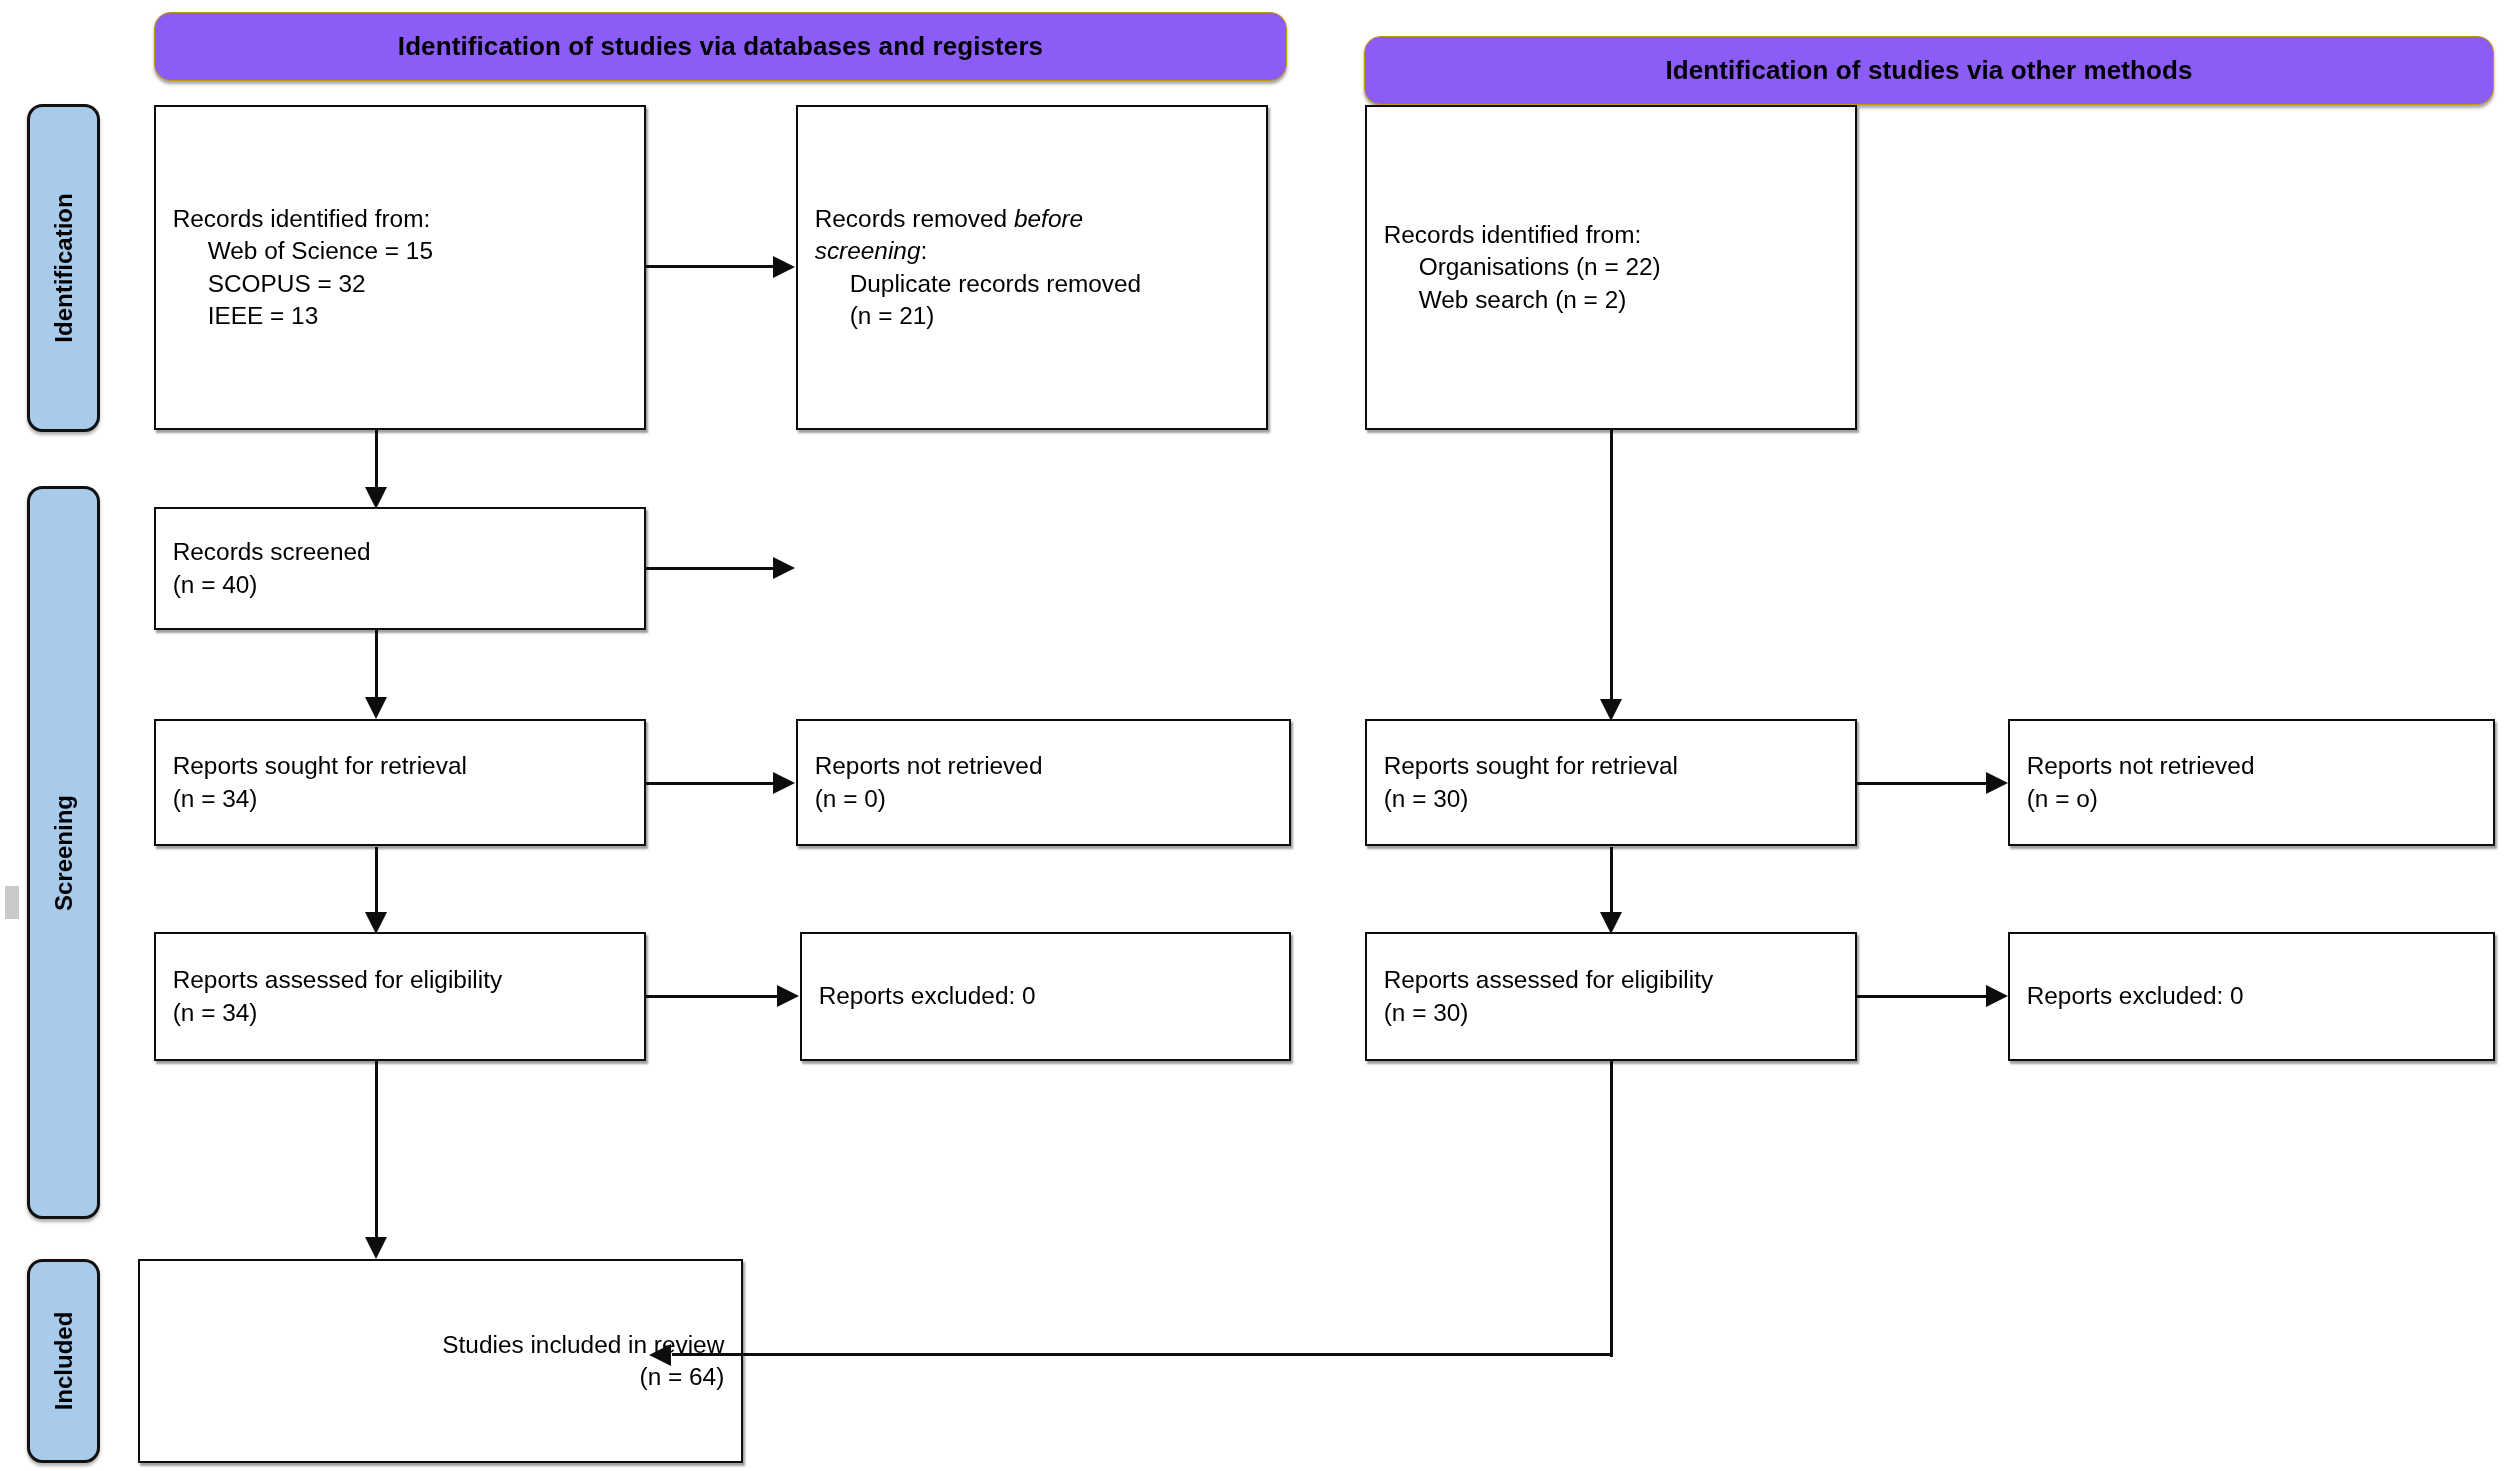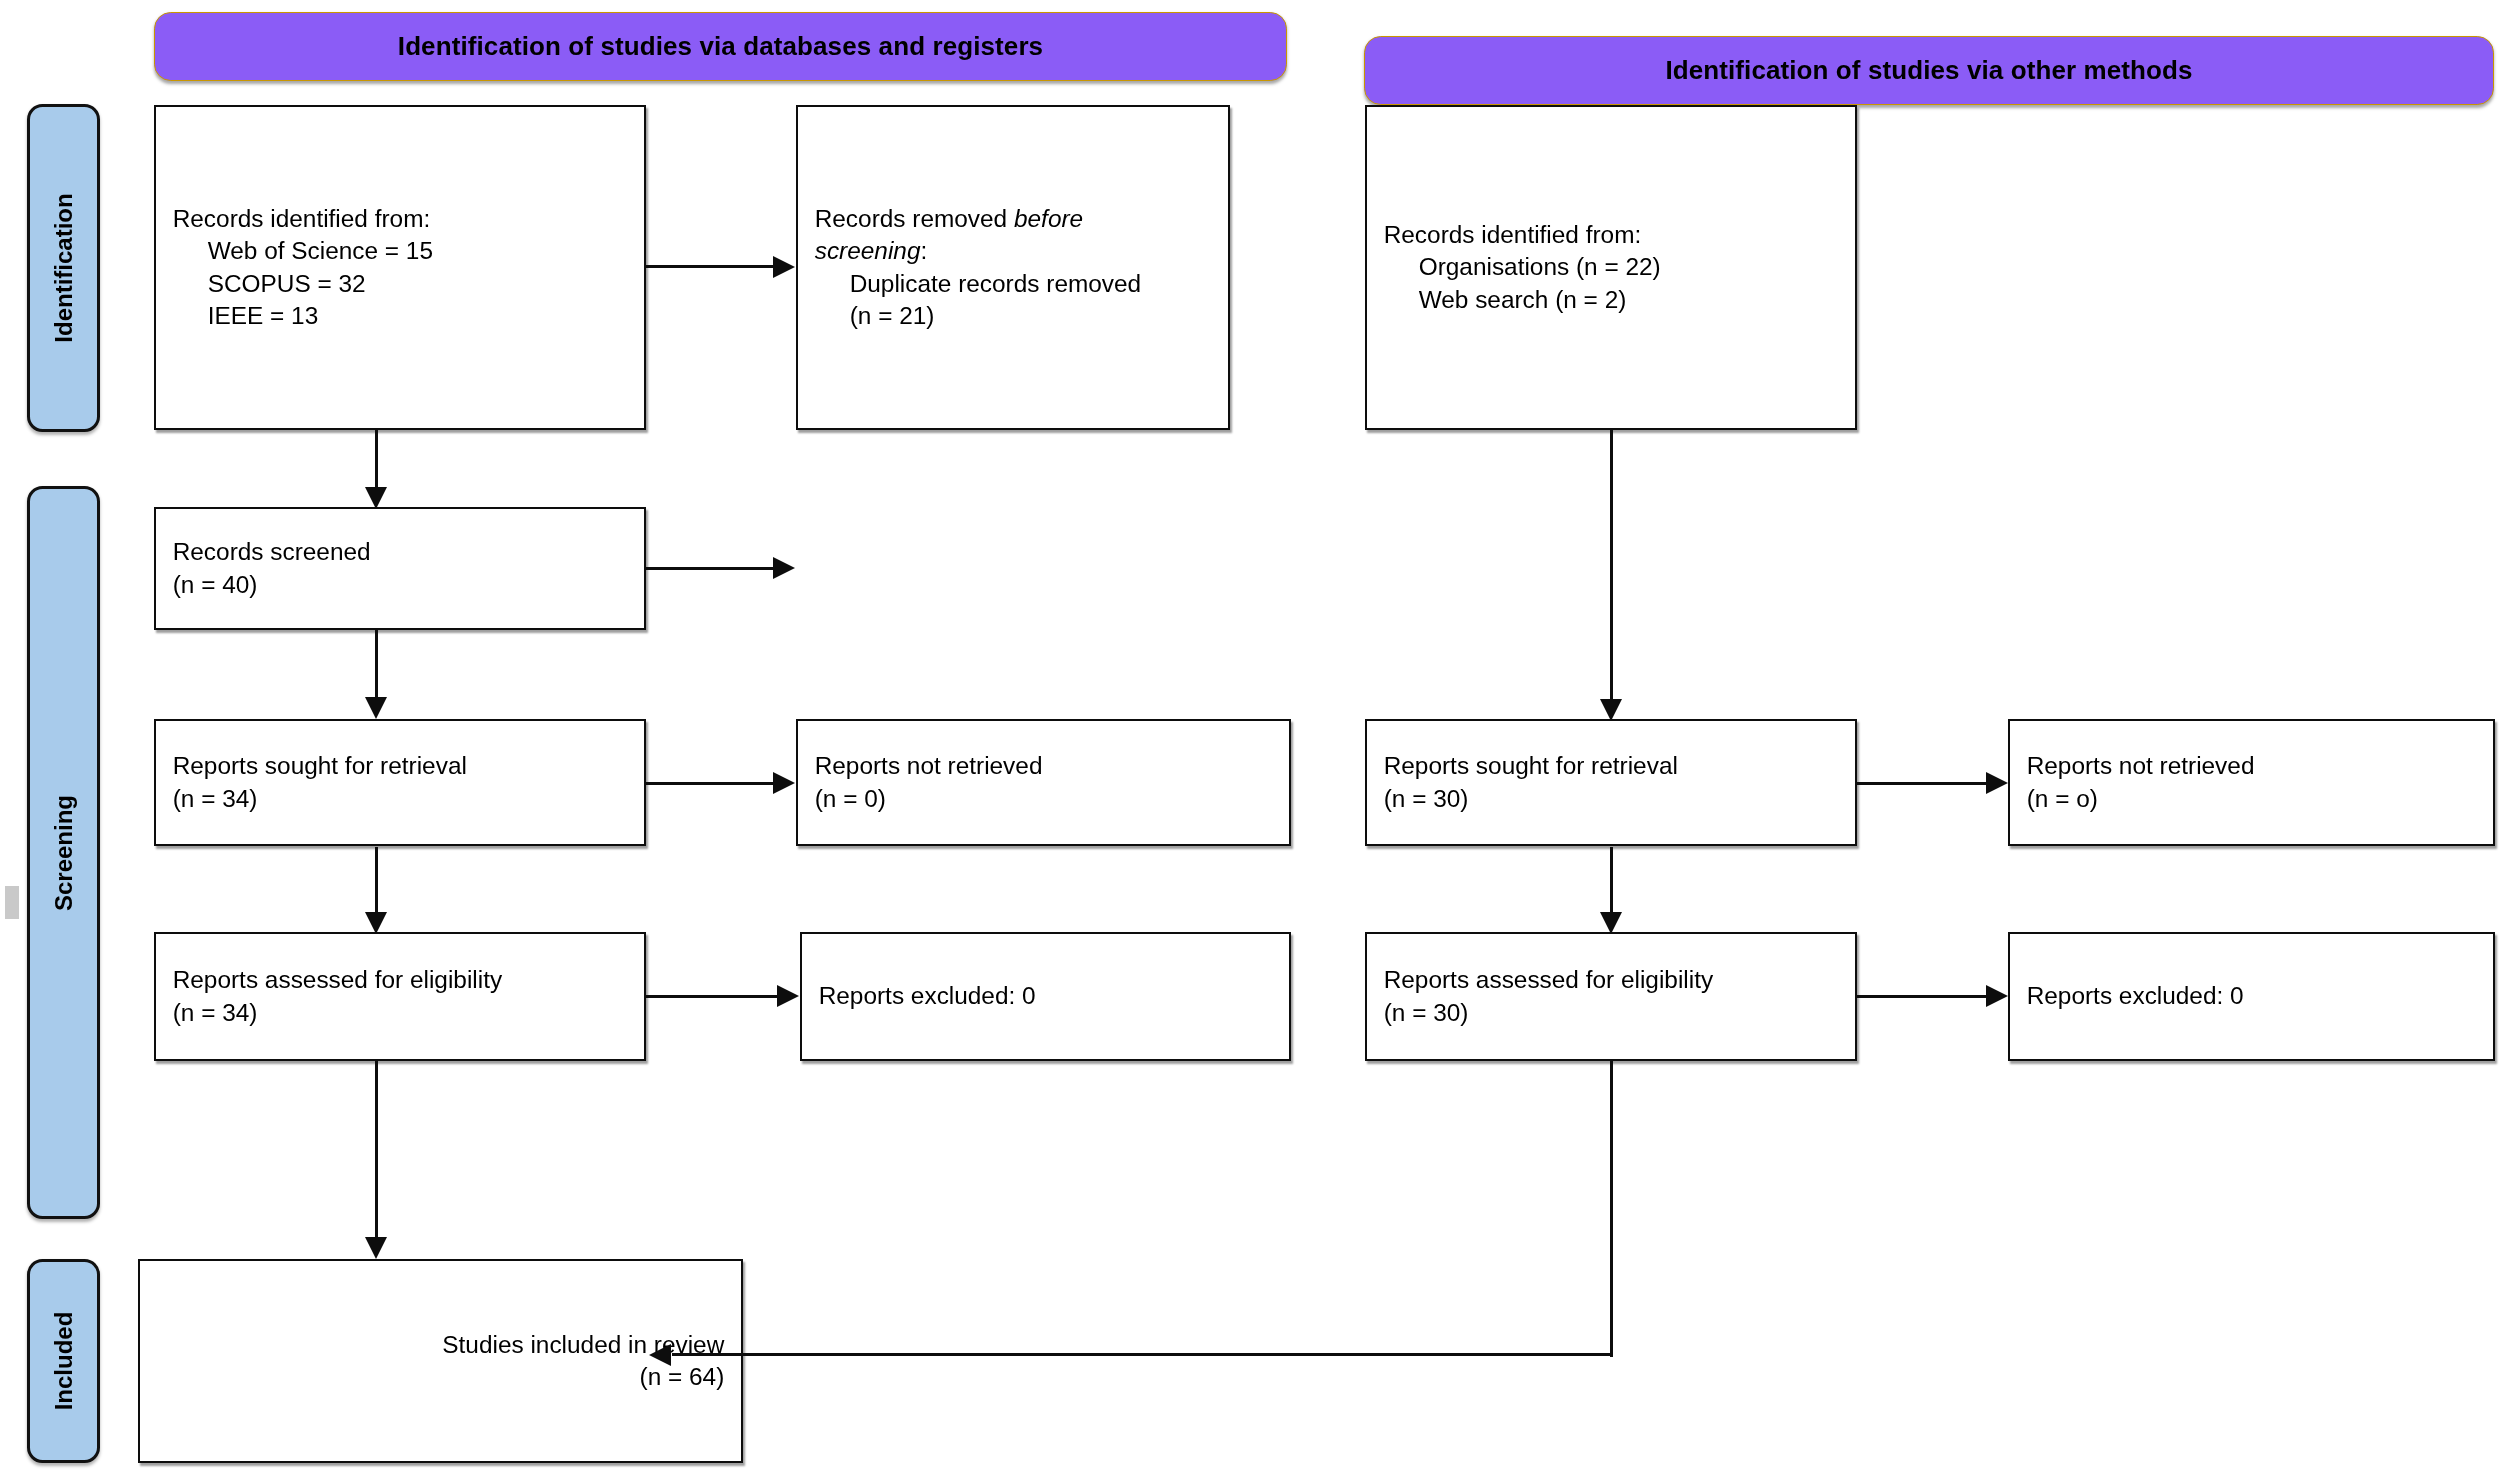--- a/index.html
+++ b/index.html
@@ -145,21 +145,21 @@
     <span class="phase-label">Included</span>
   </div>
 
   <div class="node-box" style="left:154px; top:105px; width:492px; height:325px;">
     <div class="line">Records identified from:</div>
     <div class="line indent">Web of Science = 15</div>
     <div class="line indent">SCOPUS = 32</div>
     <div class="line indent">IEEE = 13</div>
   </div>
 
-  <div class="node-box" style="left:796px; top:105px; width:434px; height:325px;">
+  <div class="node-box" style="left:796px; top:105px; width:472px; height:325px;">
     <div class="line"><span>Records removed </span><span class="ital">before</span></div>
     <div class="line"><span class="ital">screening</span><span>:</span></div>
     <div class="line indent">Duplicate records removed</div>
     <div class="line indent">(n = 21)</div>
   </div>
 
   <div class="conn h" style="left:646px; top:265px; width:129px;"></div>
   <div class="arrowhead right" style="left:773px; top:256px;"></div>
 
   <div class="conn v" style="left:375px; top:429px; width:3.2px; height:68px;"></div>

